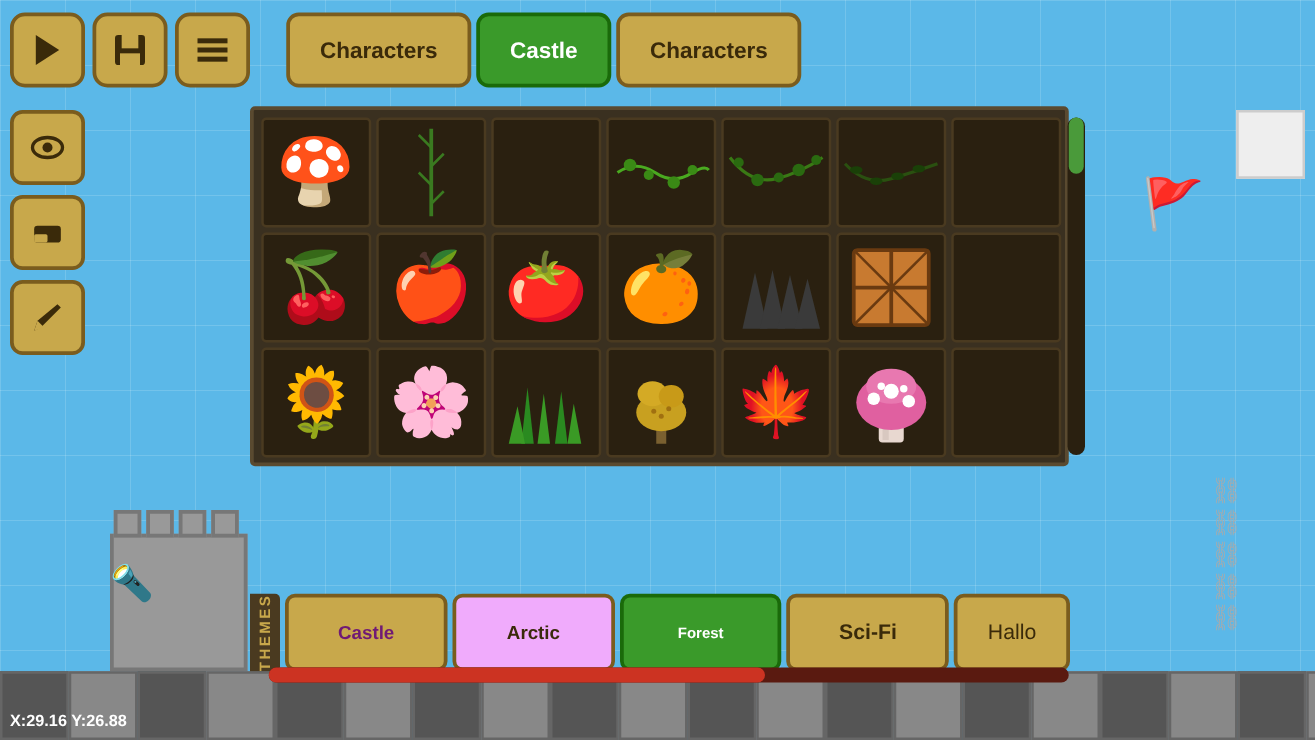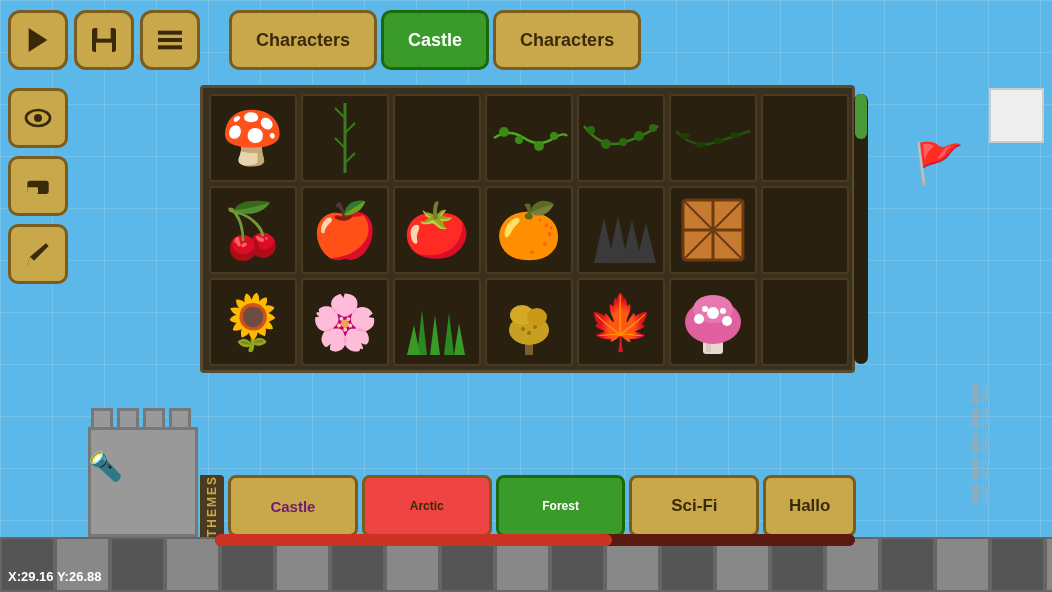--- a/index.html
+++ b/index.html
@@ -500,24 +500,24 @@
   <div style="position:absolute; right:-16px; top:6px; bottom:6px; width:14px; background:#2a2010; border-radius:7px;">
     <div style="position:absolute; top:0; left:1px; width:12px; height:45px; background:#4a9a3a; border-radius:6px;"></div>
   </div>
 </div>
 
 <div style="position:absolute; bottom:55px; left:200px; width:660px; display:flex; align-items:center; z-index:20; gap:0;">
   <div style="writing-mode:vertical-lr; transform:rotate(180deg); font-size:12px; font-weight:bold; color:#c8a84b; background:#4a3a20; padding:8px 5px; letter-spacing:2px; height:62px; display:flex; align-items:center; justify-content:center; border-radius:4px 0 0 4px;">THEMES</div>
 
   <div style="display:flex; gap:4px; flex:1; padding:0 4px;">
     <div style="flex:1; height:62px; background:#c8a84b; border:3px solid #7a5c1e; border-radius:8px; font-size:15px; font-weight:bold; color:#701a75; cursor:pointer; display:flex; align-items:center; justify-content:center;">Castle</div>
-    <div style="flex:1; height:62px; background:#ef4444; border:3px solid #7a5c1e; border-radius:8px; font-size:12px; font-weight:bold; color:#3a2a0a; cursor:pointer; display:flex; align-items:center; justify-content:center;">Arctic</div>
+    <div style="flex:1; height:62px; background:#f0abfc; border:3px solid #7a5c1e; border-radius:8px; font-size:15px; font-weight:bold; color:#3a2a0a; cursor:pointer; display:flex; align-items:center; justify-content:center;">Arctic</div>
     <div style="flex:1; height:62px; background:#3a9a2a; border:3px solid #1a6a0a; border-radius:8px; font-size:12px; font-weight:bold; color:white; cursor:pointer; display:flex; align-items:center; justify-content:center;">Forest</div>
     <div style="flex:1; height:62px; background:#c8a84b; border:3px solid #7a5c1e; border-radius:8px; font-size:17px; font-weight:bold; color:#3a2a0a; cursor:pointer; display:flex; align-items:center; justify-content:center;">Sci-Fi</div>
-    <div style="flex:0.7; height:62px; background:#c8a84b; border:3px solid #7a5c1e; border-radius:8px; font-size:17px; font-weight:bold; color:#3a2a0a; cursor:pointer; display:flex; align-items:center; justify-content:center; overflow:hidden;">Hallo</div>
+    <div style="flex:0.7; height:62px; background:#c8a84b; border:3px solid #7a5c1e; border-radius:8px; font-size:17px; font-weight:normal; color:#3a2a0a; cursor:pointer; display:flex; align-items:center; justify-content:center; overflow:hidden;">Hallo</div>
   </div>
 </div>
 
 <div style="position:absolute; bottom:46px; left:215px; width:640px; height:12px; background:#5a1a10; border-radius:6px; z-index:20;">
   <div style="height:100%; background:#cc3322; border-radius:6px; width:62%;"></div>
 </div>
 
 <div class="coords">X:29.16 Y:26.88</div>
 
 </body></html>

